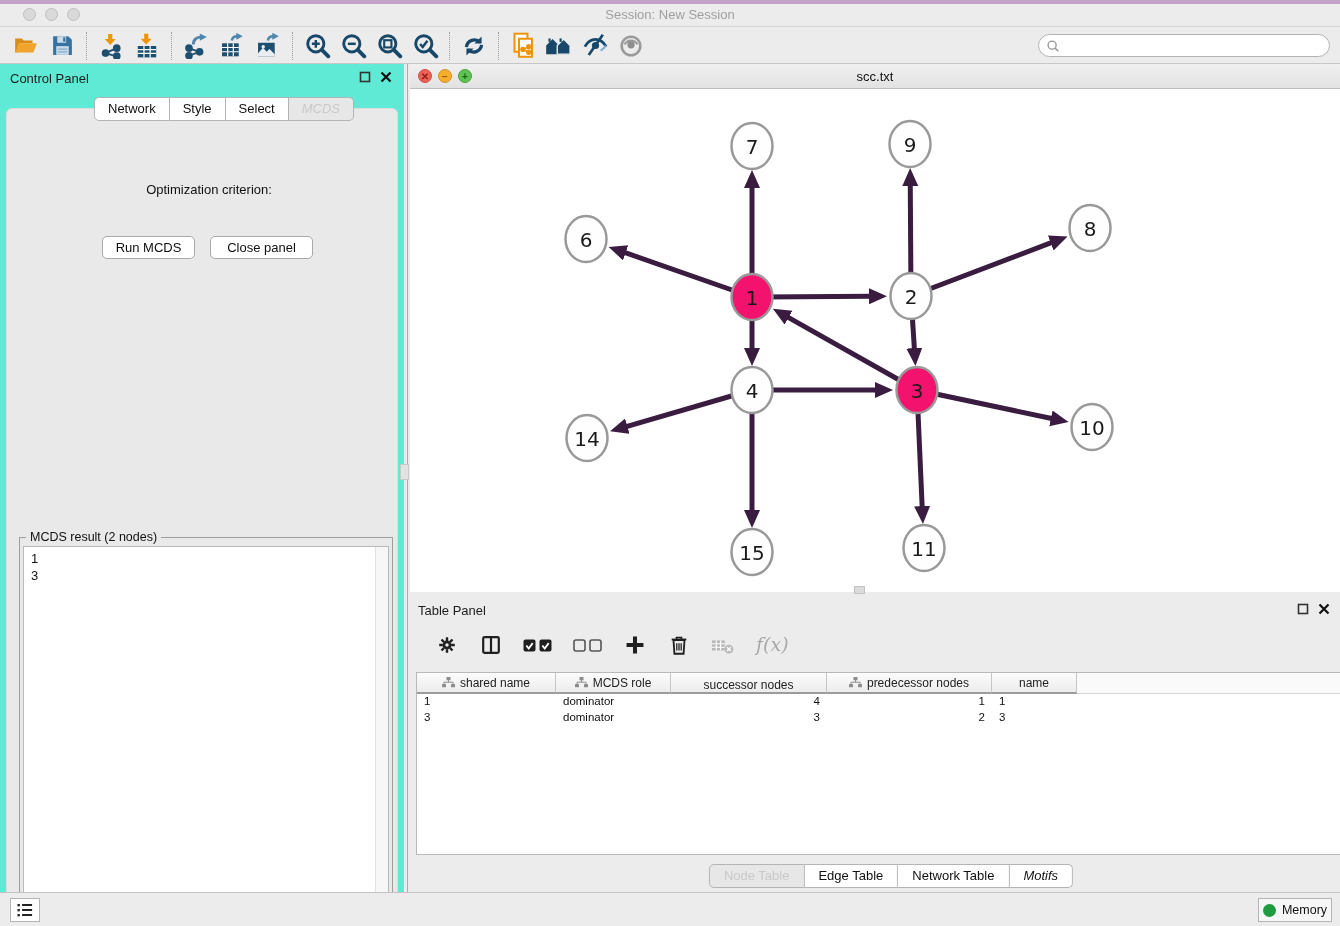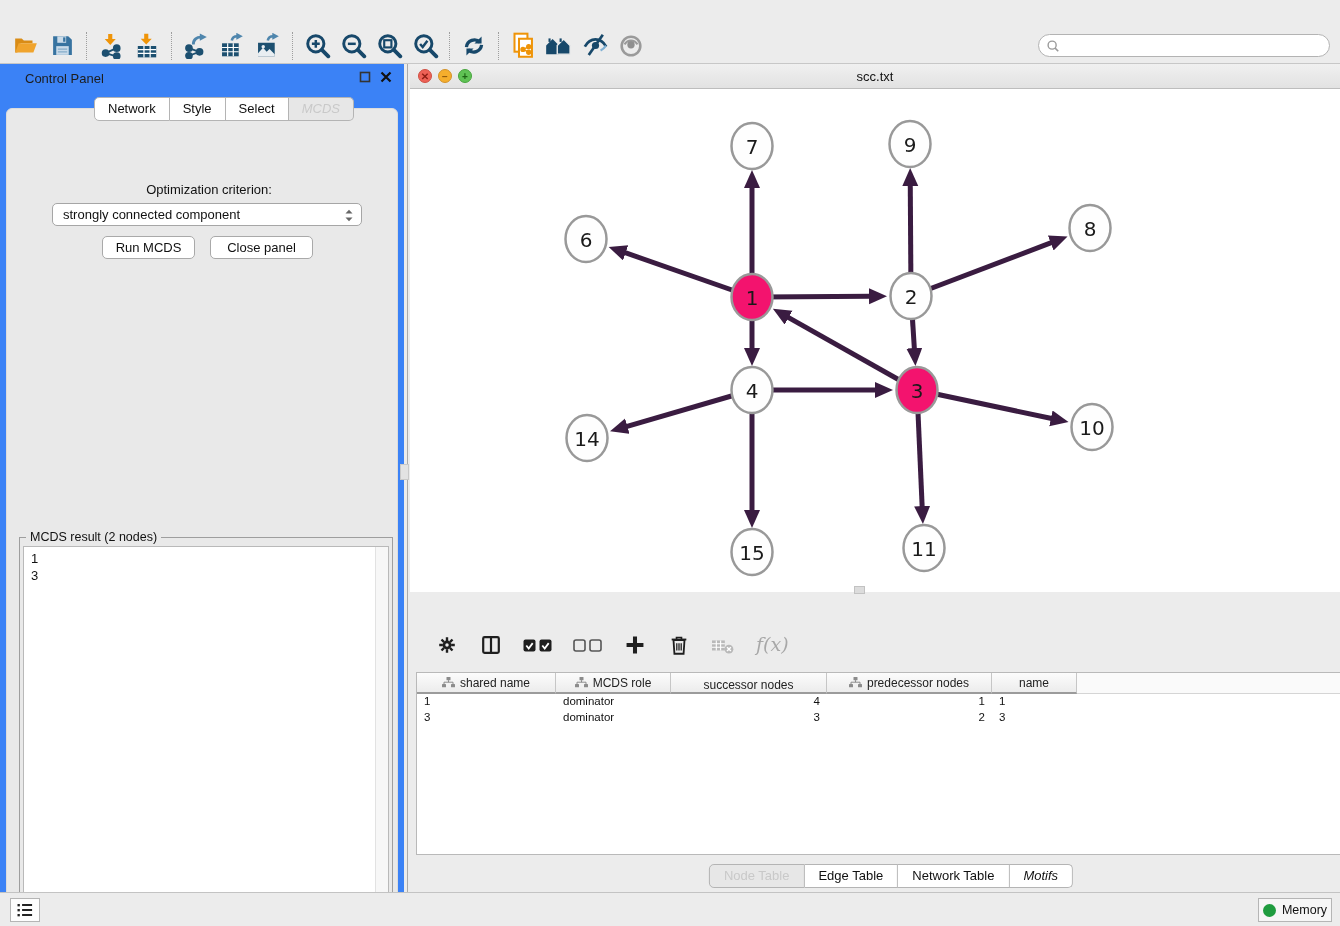--- a/index.html
+++ b/index.html
@@ -14,21 +14,21 @@
   .app-title { position:absolute; left:0; top:7px; width:100%; text-align:center; font-size:13px; color:#9f9f9f; }
 
   
   .toolbar { position:absolute; left:0; top:28px; width:1340px; height:36px; background:#ececec; border-bottom:1px solid #c7c7c7; display:flex; align-items:center; padding-left:8px; }
   .tbtn { width:36px; height:30px; display:flex; align-items:center; justify-content:center; }
   .tsep { width:1px; height:28px; margin:0 6px; border-left:1px dotted #9e9e9e; }
   .searchbox { position:absolute; right:10px; top:6px; width:292px; height:23px; background:#fff; border:1px solid #b3b3b3; border-radius:12px; display:flex; align-items:center; padding-left:7px; }
   .searchbox input { border:none; outline:none; flex:1; font-size:12px; background:transparent; margin-left:5px; }
 
   
-  .control-panel { position:absolute; left:0; top:64px; width:404px; height:828px; background:#3b82f6;padding-left:15px; }
+  .control-panel { position:absolute; left:0; top:64px; width:404px; height:828px; background:#5eead4; }
   .panel-head { position:relative; height:28px; }
   .panel-title { position:absolute; left:10px; top:7px; font-size:13px; color:#1d1d1d; }
   .panel-icons { position:absolute; right:12px; top:7px; display:flex; gap:9px; align-items:center; }
   .cp-body { position:absolute; left:6px; top:44px; width:392px; height:834px; background:#e9e9e9; border:1px solid #dcdcdc; border-radius:6px; }
   .seg { display:flex; position:absolute;margin-left:16px; }
   .seg > div { background:#fff; border:1px solid #b4b4b4; border-left:none; padding:3px 13px 4px; font-size:13px; color:#111; white-space:nowrap; cursor:default; }
   .seg > div:first-child { border-left:1px solid #b4b4b4; border-radius:5px 0 0 5px; }
   .seg > div:last-child { border-radius:0 5px 5px 0;font-style:italic; }
   .seg > div.selected { background:#e7e7e7; color:#c9c9c9; }
   .cp-tabs { left:78px; top:33px; z-index:5; }
@@ -77,20 +77,29 @@
   .statusbar { position:absolute; left:0; top:892px; width:1340px; height:34px; background:#ececec; border-top:1px solid #c3c3c3; }
   .list-btn { position:absolute; left:10px; top:5px; width:30px; height:24px; background:#fdfdfd; border:1px solid #b5b5b5; display:flex; align-items:center; justify-content:center; }
   .memory-btn { position:absolute; right:8px; top:5px; width:74px; height:24px; background:#f6f6f6; border:1px solid #b5b5b5; display:flex; align-items:center; justify-content:center; gap:6px; font-size:12.5px; color:#111; }
   .memory-dot { width:13px; height:13px; border-radius:50%; background:#1f9c3f; }
 </style>
 </head>
 <body>
 
 <div id="app">
 
+  <div class="titlebar">
+    <div class="purple-strip"></div>
+    <div class="traffic">
+      <span></span>
+      <span></span>
+      <span></span>
+    </div>
+    <div class="app-title">Session: New Session</div>
+  </div>
 
   <div class="toolbar">
     <div class="tbtn">
       <svg width="26" height="26" viewBox="0 0 24 24">
           <path d="M2 5h6l2 2h8v2.4H7l-3 8.6H2z" fill="#d98c16"></path>
           <path d="M5.2 9.4H22l-3.2 8.6H2.1z" fill="#f0a42d"></path>
         </svg>
     </div>
     <div class="tbtn">
       <svg width="25" height="25" viewBox="0 0 24 24">
@@ -241,27 +250,20 @@
         <svg width="12" height="12" viewBox="0 0 12 12">
             <rect x="1.5" y="1.5" width="9" height="9" fill="none" stroke="#333" stroke-width="1.6"></rect>
           </svg>
         <svg width="12" height="12" viewBox="0 0 12 12">
             <path d="M1.5 1.5l9 9M10.5 1.5l-9 9" stroke="#111" stroke-width="2.2"></path>
           </svg>
       </div>
     </div>
     <div class="cp-body">
       <div class="opt-label">Optimization criterion:</div>
-      <div class="criterion">
-        <span>strongly connected component</span>
-        <svg width="16" height="17" viewBox="0 0 16 17">
-            <path d="M4.5 6.5L8 2.8l3.5 3.7z" fill="#666"></path>
-            <path d="M4.5 10.5L8 14.2l3.5-3.7z" fill="#666"></path>
-          </svg>
-      </div>
       <div class="btn btn-run">Run MCDS</div>
       <div class="btn btn-close">Close panel</div>
       <div class="result-group">
         <div class="result-legend">MCDS result (2 nodes)</div>
         <div class="result-area"><span>1
 3</span><div class="result-scroll"></div></div>
       </div>
     </div>
     <div class="seg cp-tabs">
         <div>Network</div>
@@ -351,20 +353,31 @@
           <text x="514" y="460" text-anchor="middle" dominant-baseline="central" font-size="20" fill="#1a1a1a" font-family="DejaVu Sans, sans-serif">11</text>
         </g>
       </svg>
   </div>
 
   <div class="h-splitter">
     <div class="h-grip"></div>
   </div>
 
   <div class="table-panel">
+    <div class="panel-head">
+      <div class="panel-title" style="left:8px;">Table Panel</div>
+      <div class="panel-icons" style="right:10px;">
+        <svg width="12" height="12" viewBox="0 0 12 12">
+            <rect x="1.5" y="1.5" width="9" height="9" fill="none" stroke="#333" stroke-width="1.6"></rect>
+          </svg>
+        <svg width="12" height="12" viewBox="0 0 12 12">
+            <path d="M1.5 1.5l9 9M10.5 1.5l-9 9" stroke="#111" stroke-width="2.2"></path>
+          </svg>
+      </div>
+    </div>
     <div class="tp-toolbar">
       <div class="tbtn">
         <svg width="22" height="22" viewBox="0 0 24 24">
             <circle cx="12" cy="12" r="4.8" fill="#1f1f1f"></circle>
             <path d="M12 3.5v4M12 16.5v4M3.5 12h4M16.5 12h4M6 6l2.8 2.8M15.2 15.2L18 18M18 6l-2.8 2.8M8.8 15.2L6 18" stroke="#1f1f1f" stroke-width="2.6"></path>
             <circle cx="12" cy="12" r="1.9" fill="#ececec"></circle>
           </svg>
       </div>
       <div class="tbtn">
         <svg width="22" height="22" viewBox="0 0 24 24">

